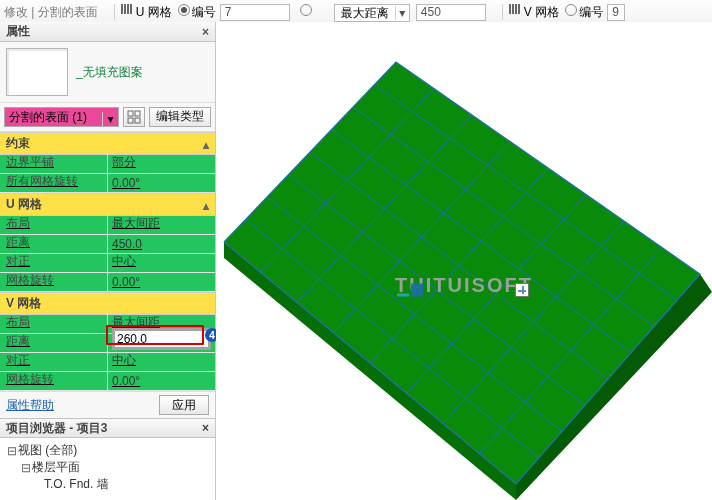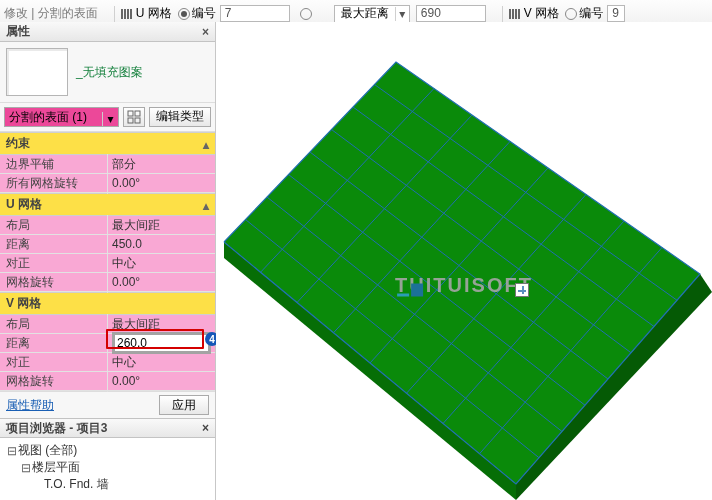--- a/index.html
+++ b/index.html
@@ -1,18 +1,18 @@
 <!DOCTYPE html>
 <html><head>
 <meta charset="utf-8">
 <style>
   * { box-sizing: border-box; margin: 0; padding: 0; font-family: "Microsoft YaHei", SimSun, sans-serif; font-size: 12px; }
   body { width: 712px; height: 500px; background: #fff; overflow: hidden; position: relative; }
   
-  .topbar { height: 28px; display: flex; align-items: center; background: linear-gradient(#fdfdfd,#f1f1f1); border-bottom: 1px solid #d4d4d4; padding: 12px 4px; }
+  .topbar { height: 28px; display: flex; align-items: flex-start; background: linear-gradient(#fdfdfd,#f1f1f1); border-bottom: 1px solid #d4d4d4; padding: 4px 4px; }
   .topbar .lbl { color: #7a7a7a; margin-right: 10px; }
   .topbar .sep { width: 1px; height: 16px; background: #d0d0d0; margin: 0 6px; }
   .topbar .iconstripes { display:inline-flex; gap:1px; margin-right:4px; }
   .topbar .iconstripes span{ width:2px; height:10px; background:#666; display:inline-block;}
   .topbar .radio { width:12px; height:12px; border:1px solid #888; border-radius:50%; display:inline-block; vertical-align:middle; margin-right:2px; position:relative;}
   .topbar .radio.on::after{content:"";position:absolute;inset:2px;border-radius:50%;background:#555;}
   .topbar .field { background:#fff; border:1px solid #b8b8b8; height:17px; line-height:15px; padding:0 4px; color:#555; }
   .topbar .dropdown{ display:inline-flex; align-items:center; border:1px solid #b8b8b8; height:18px; background:#fff;margin-left:20px;}
   .topbar .dropdown .txt{ padding:0 6px; }
   .topbar .dropdown .ar{ width:14px; text-align:center; border-left:1px solid #d0d0d0; color:#555;}
@@ -25,21 +25,21 @@
   .preview-text { color:#15803d; }
   .typerow { display:flex; align-items:center; padding:4px; border-bottom:1px solid #ddd; background:#f7f7f7;}
   .typerow .combo { flex:1; display:flex; align-items:flex-end; background:#ec4899; border:1px solid #aaa; height:20px;}
   .typerow .combo .txt{ flex:1; padding:0 4px;}
   .typerow .combo .ar{ width:16px; text-align:center; border-left:1px solid #ccc;}
   .typerow .pickbtn { width:22px; height:20px; background:linear-gradient(#fff,#e8e8e8); border:1px solid #aaa; margin:0 4px; display:flex; align-items:center; justify-content:center; }
   .typerow .edit-type{ height:20px; padding:0 6px; background:linear-gradient(#fff,#e8e8e8); border:1px solid #aaa; }
   .grid { flex:0 0 auto; }
   .grid .section { background:#fde047; border-top:1px solid #cfcfcf; border-bottom:1px solid #cfcfcf; padding:2px 6px; font-weight:bold; color:#444; display:flex; align-items:flex-end;}
   .grid .section .collapse { margin-left:auto; color:#666; }
-  .grid .row { display:flex; height:19px; align-items:center; border-bottom:1px solid #e2e2e2; background:#f9a8d4;}
+  .grid .row { display:flex; height:19px; align-items:flex-end; border-bottom:1px solid #e2e2e2; background:#22c55e;text-decoration:underline;}
   .grid .row .k { width:108px; padding:2px 6px; color:#444; border-right:1px solid #e2e2e2; display:flex; align-items:center; position:relative;}
   .grid .row .v { flex:1; padding:2px 4px; color:#333; display:flex; align-items:center; position:relative;}
   .grid .row .v input { width:100%; height:22px; border:3px solid #a3a3a3; background:#fff; padding:0 2px; font-size:12px;}
   .red-hl { position:absolute; border:2px solid #d40000; border-radius:1px; pointer-events:none;}
   .badge { width:14px; height:14px; border-radius:50%; background:#1557b7; color:#fff; font-size:10px; display:flex; align-items:center; justify-content:center; font-weight:bold; position:absolute;}
   .helprow { display:flex; align-items:center; padding:3px 6px; border-top:1px solid #ddd; background:#f7f7f7;}
   .helplink { color:#1a5fb4; text-decoration:underline; }
   .applybtn { margin-left:auto; height:20px; padding:0 12px; background:linear-gradient(#fff,#e8e8e8); border:1px solid #aaa;}
   .browser-title { height:20px; background:linear-gradient(#f9f9f9,#e7e7e7); border-top:1px solid #c3c3c3; border-bottom:1px solid #c3c3c3; display:flex; align-items:center; padding:0 6px; font-weight:bold; color:#444;}
   .browser-tree { padding:4px 6px; background:#fff; flex:1; overflow:hidden;}
@@ -72,21 +72,21 @@
   <span class="radio on"></span>
   <span style="margin-right:4px;">编号</span>
   <span class="field" style="width:70px;">7</span>
   <span style="width:10px;"></span>
   <span class="radio"></span>
   <span class="dropdown">
     <span class="txt">最大距离</span>
     <span class="ar">▾</span>
   </span>
   <span style="width:6px;"></span>
-  <span class="field" style="width:70px;">690</span>
+  <span class="field" style="width:70px;">450</span>
   <span class="sep" style="margin-left:16px;"></span>
   <span class="iconstripes">
       <span></span>
       <span></span>
       <span></span>
       <span></span>
     </span>
   <span style="margin-right:6px;">V 网格</span>
   <span class="radio"></span>
   <span style="margin-right:4px;">编号</span>

